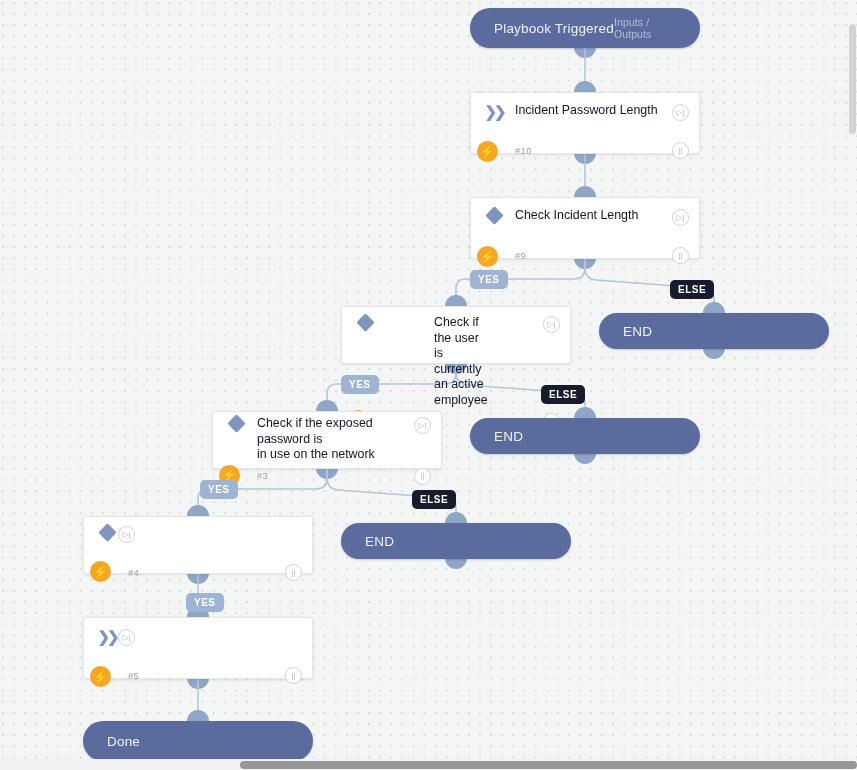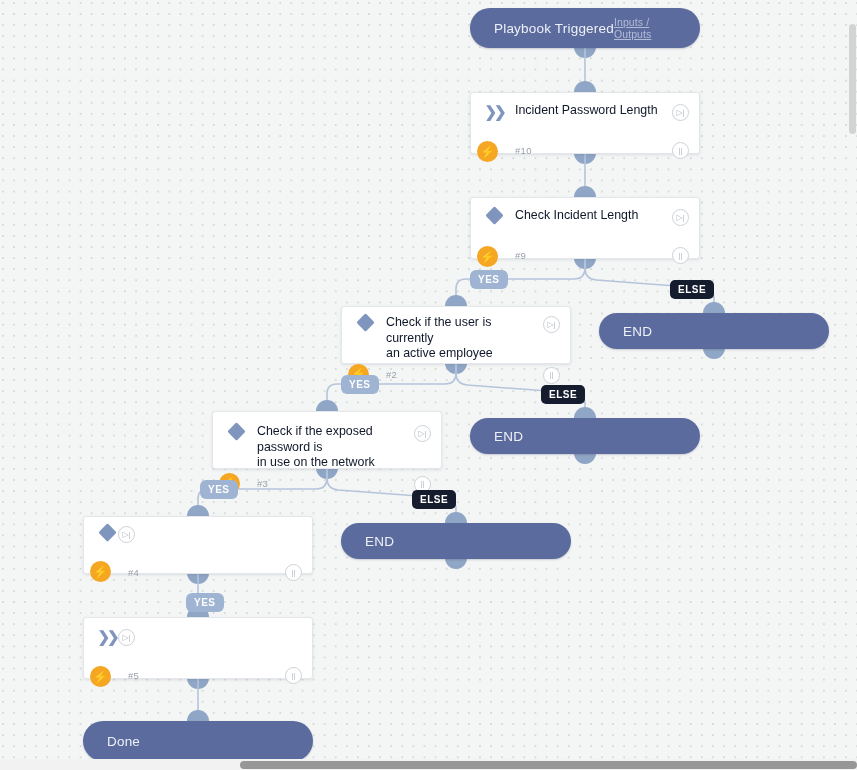--- a/index.html
+++ b/index.html
@@ -59,21 +59,20 @@
     color: #eef0f7;
     font-size: 13.5px;
     letter-spacing: .2px;
     flex: 0 0 auto;
   }
   .pill .pill-sub {
     margin-left: auto;
     color: #b3bcd6;
     font-size: 10.5px;
     letter-spacing: .1px;
-    text-decoration: underline;
   }
 
   
   .card {
     position: absolute;
     background: #ffffff;
     border: 1px solid #e3e6ea;
     border-radius: 3px;
     box-shadow: 0 1px 3px rgba(60,70,90,.13);
     box-sizing: border-box;
@@ -165,21 +164,21 @@
     position: absolute;
     border-radius: 5px;
     font-size: 10px;
     font-weight: bold;
     letter-spacing: .5px;
     color: #fdfdfd;
     padding: 4px 8px 4px 8px;
     line-height: 11px;
     box-sizing: border-box;
   }
-  .badge-yes { background: #9fb4d3; border-radius: 6px; }
+  .badge-yes { background: #9fb4d3; }
   .badge-else { background: #141c2e; }
 
   
   #vscroll-track {
     position: absolute;
     right: 0; top: 0;
     width: 9px; height: 770px;
     background: transparent;
   }
   #vscroll-thumb {
@@ -301,37 +300,37 @@
       <div class="round-btn">▷|</div>
     </div>
     <div class="card-foot">
       <div class="bolt-badge">⚡</div>
       <span class="card-num">#9</span>
       <div class="round-btn">||</div>
     </div>
   </div>
 
   <div class="card" style="left:341px; top:306px; width:230px; height:58px;">
-    <div class="card-body" style="padding-top:8px;">
+    <div class="card-body" style="padding-top:8px;gap:48px;">
       <div class="card-type-icon">
         <span class="ico-diamond"></span>
       </div>
       <div class="card-title">Check if the user is currently
 an active employee</div>
       <div class="round-btn">▷|</div>
     </div>
     <div class="card-foot" style="padding-bottom:6px;">
       <div class="bolt-badge">⚡</div>
       <span class="card-num">#2</span>
       <div class="round-btn">||</div>
     </div>
   </div>
 
   <div class="card" style="left:212px; top:411px; width:230px; height:58px;">
-    <div class="card-body" style="padding-top:12px;">
+    <div class="card-body" style="padding-top:4px;">
       <div class="card-type-icon">
         <span class="ico-diamond"></span>
       </div>
       <div class="card-title">Check if the exposed password is
 in use on the network</div>
       <div class="round-btn">▷|</div>
     </div>
     <div class="card-foot" style="padding-bottom:6px;">
       <div class="bolt-badge">⚡</div>
       <span class="card-num">#3</span>

